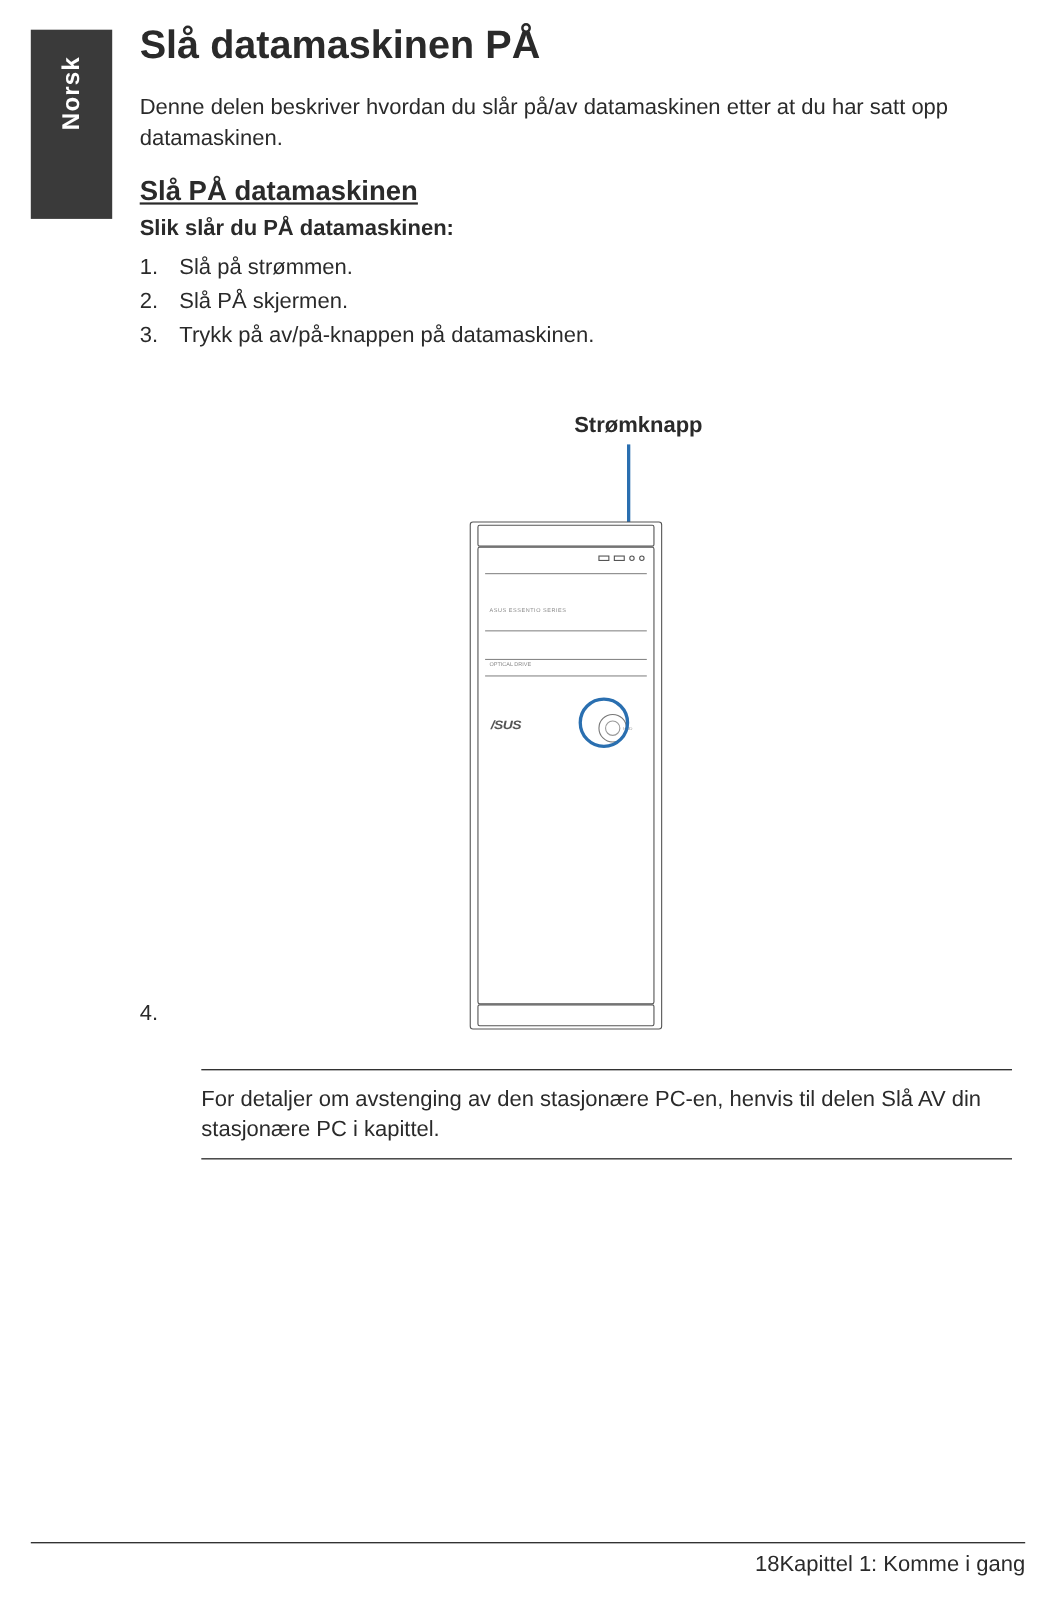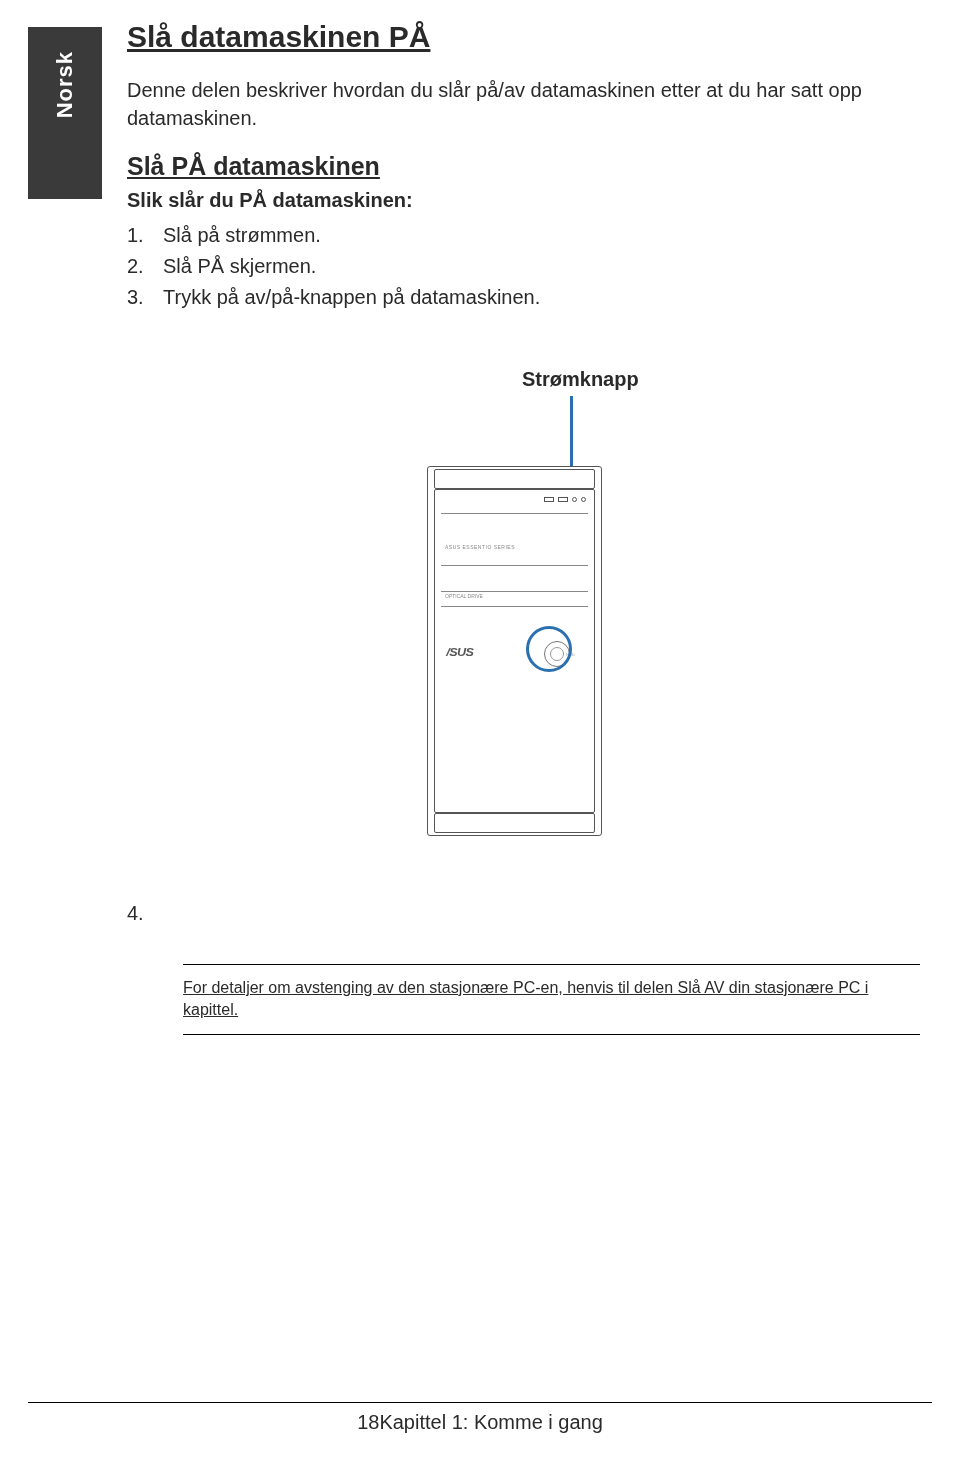--- a/index.html
+++ b/index.html
@@ -32,24 +32,23 @@
     transform: rotate(180deg);
     letter-spacing: 1px;
   }
   .content {
     position: absolute;
     left: 127px;
     top: 20px;
     right: 30px;
   }
   .h1 {
-    font-size: 30px;
+    font-size: 36px;
     font-weight: bold;
     margin-bottom: 22px;
-    text-decoration: underline;
   }
   .para {
     font-size: 20px;
     line-height: 1.4;
     margin-bottom: 20px;
   }
   .h2 {
     font-size: 25px;
     font-weight: bold;
     margin-bottom: 8px;
@@ -96,21 +95,21 @@
     width: 46px;
     height: 46px;
     border: 3px solid #2a6fb0;
     border-radius: 50%;
   }
   .tower {
     position: absolute;
     left: 300px;
     top: 98px;
     width: 175px;
-    height: 370px;
+    height: 462px;
   }
   .tower .outer {
     position: absolute;
     inset: 0;
     border: 1.5px solid #555;
     border-radius: 3px;
     background: #fff;
   }
   .tower .top-trap {
     position: absolute;
@@ -192,41 +191,40 @@
   .note-block {
     margin-left: 56px;
     margin-right: 10px;
     margin-top: 35px;
   }
   .note-rule {
     border-top: 1px solid #000;
     margin-bottom: 12px;
   }
   .note-text {
-    font-size: 16px;
+    font-size: 20px;
     line-height: 1.4;
-    text-decoration: underline;
   }
   .note-rule-bottom {
     border-top: 1px solid #000;
     margin-top: 12px;
   }
   .footer {
     position: absolute;
     left: 28px;
     right: 28px;
     bottom: 30px;
   }
   .footer-rule {
     border-top: 1px solid #000;
     margin-bottom: 8px;
   }
   .footer-row {
     display: flex;
-    justify-content: center;
+    justify-content: flex-end;
     font-size: 20px;
   }
 </style>
 </head>
 <body>
 
 <div class="sidebar-tab">
   <div class="sidebar-label">Norsk</div>
 </div>
 

